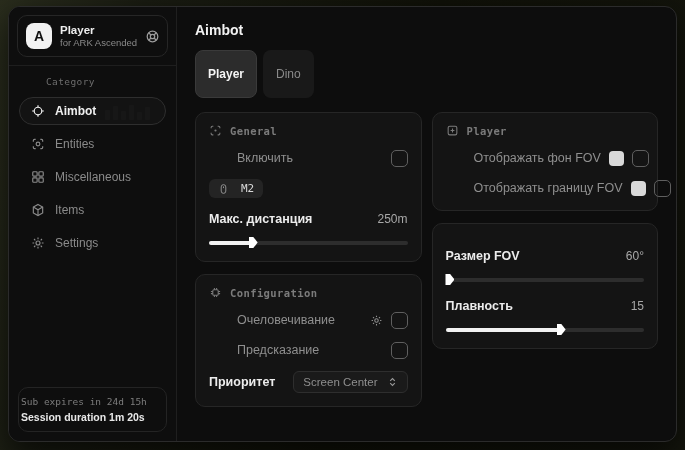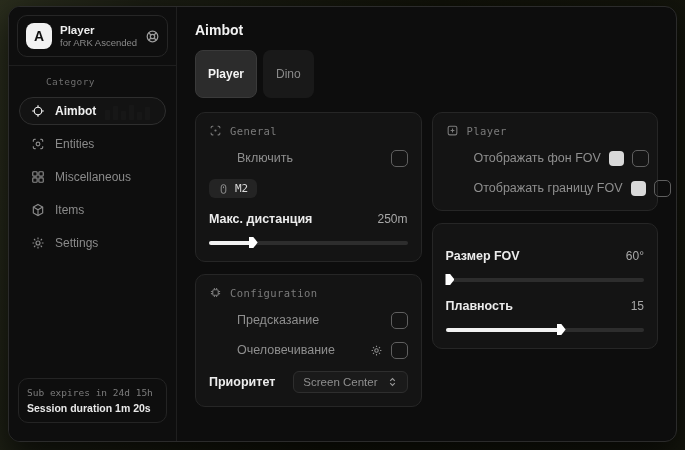--- a/index.html
+++ b/index.html
@@ -29,43 +29,43 @@
   .category { padding:10px 16px 4px; font-family:"DejaVu Sans Mono", monospace; font-size:9.5px; color:#6d6d6d; letter-spacing:.4px;margin-left:21px; }
   .nav { padding:6px 10px; display:flex; flex-direction:column; gap:5px; }
   .nav-item {
     display:flex; align-items:center; gap:10px; padding:6px 11px; border-radius:999px;
     color:#8a8a8a; font-size:12px; border:1px solid transparent; cursor:pointer; position:relative; overflow:hidden;
   }
   .nav-item svg { flex:none; }
   .nav-item.active { color:#f0f0f0; border-color:#2e2e2e; background:#131313; font-weight:600; }
   .ghost-bars { position:absolute; right:10px; top:4px; opacity:.55; color:#1d1d1d; }
   .side-footer {
-    margin:auto 9px 18px; border:1px solid #242424; border-radius:10px; padding:8px 8px;
+    margin:auto 9px 9px; border:1px solid #242424; border-radius:10px; padding:8px 2px;
   }
   .sub-expires { font-family:"DejaVu Sans Mono", monospace; font-size:9.5px; color:#7c7c7c; white-space:nowrap; }
   .session { margin-top:4px; font-size:10.5px; font-weight:700; color:#e8e8e8; white-space:nowrap; }
   
   .main { flex:1; padding:15px 18px; display:flex; flex-direction:column; }
   .page-title { font-size:14px; font-weight:700; color:#f2f2f2; }
   .tabs { margin-top:12px; display:flex; gap:6px; }
   .tab { padding:16px 12px; border-radius:8px; font-size:12px; background:#191919; color:#8a8a8a; cursor:pointer; border:1px solid transparent; }
   .tab.active { background:#2c2c2c; color:#f5f5f5; border-color:#3a3a3a; font-weight:600; }
   .content { margin-top:14px; display:flex; gap:10px; align-items:flex-start; }
   .col { flex:1; display:flex; flex-direction:column; gap:12px; min-width:0; }
   .panel { background:#141414; border:1px solid #262626; border-radius:10px; padding:11px 13px 13px; }
   .panel-header { display:flex; align-items:center; gap:8px; color:#7b7b7b;
-    font-family:"DejaVu Sans Mono", monospace; font-size:10.5px; letter-spacing:.4px; }
+    font-family:"DejaVu Sans Mono", monospace; font-size:10.5px; letter-spacing:.4px;font-weight:bold; }
   .row { margin-top:12px; display:flex; align-items:center; justify-content:space-between; min-height:18px; gap:8px; }
   .lbl-muted  { font-size:12.5px; color:#8f8f8f; white-space:nowrap;margin-left:28px; }
   .lbl-strong { font-size:12.5px; color:#ececec; font-weight:600; white-space:nowrap; }
   .val { font-size:12px; color:#a8a8a8; white-space:nowrap; }
   .ctrl-group { display:flex; align-items:center; gap:8px; }
   .checkbox { width:17px; height:17px; border:1.5px solid #5f5f5f; border-radius:5px; background:transparent; cursor:pointer; flex:none; }
   .swatch { width:15px; height:15px; border-radius:4px; cursor:pointer; flex:none; }
-  .keychip { display:flex; align-items:center; gap:6px; background:#242424; border-radius:6px; padding:3px 9px;
+  .keychip { display:flex; align-items:center; gap:12px; background:#242424; border-radius:6px; padding:3px 9px;
     color:#d8d8d8; font-size:11px; font-family:"DejaVu Sans Mono", monospace; cursor:pointer; }
   .keychip svg { color:#9a9a9a; }
   .select { display:flex; align-items:center; gap:9px; background:#1a1a1a; border:1px solid #2e2e2e; border-radius:6px;
     padding:4px 9px; color:#8f8f8f; font-size:11.5px; cursor:pointer; }
   .select svg { color:#9a9a9a; }
   .mini-gear { color:#8f8f8f; display:flex; cursor:pointer; }
   .slider { margin-top:9px; height:11px; position:relative; cursor:pointer; }
   .track { position:absolute; left:0; right:0; top:3.5px; height:4px; border-radius:2px; background:#2d2d2d; }
   .fill  { position:absolute; left:0; top:3.5px; height:4px; border-radius:2px; background:#f2f2f2; }
   .thumb { position:absolute; right:-5px; top:-3.5px; width:9px; height:11px; background:#ffffff;
@@ -211,36 +211,36 @@
           <div class="panel-header">
             <span style="display:flex">
               <svg width="13" height="13" viewBox="0 0 24 24" fill="none" stroke="currentColor" stroke-width="2">
                 <rect x="7" y="7" width="10" height="10" rx="2"></rect>
                 <path d="M10 7V3.5M14 7V3.5M10 20.5V17M14 20.5V17M7 10H3.5M7 14H3.5M20.5 10H17M20.5 14H17"></path>
               </svg>
               </span>
             <span>Configuration</span>
           </div>
           <div class="row">
-            <span class="lbl-muted">Предсказание</span>
-            <span class="checkbox"></span>
-          </div>
-          <div class="row">
             <span class="lbl-muted">Очеловечивание</span>
             <span class="ctrl-group">
               <span class="mini-gear">
                 <svg width="13" height="13" viewBox="0 0 24 24" fill="none" stroke="currentColor" stroke-width="2">
                   <circle cx="12" cy="12" r="3.2"></circle>
                   <path d="M12 3v2.5M12 18.5V21M3 12h2.5M18.5 12H21M5.6 5.6l1.8 1.8M16.6 16.6l1.8 1.8M18.4 5.6l-1.8 1.8M7.4 16.6l-1.8 1.8"></path>
                 </svg>
                 </span>
               <span class="checkbox"></span>
             </span>
           </div>
           <div class="row">
+            <span class="lbl-muted">Предсказание</span>
+            <span class="checkbox"></span>
+          </div>
+          <div class="row">
             <span class="lbl-strong">Приоритет</span>
             <span class="select">
               <span>Screen Center</span>
               <span style="display:flex">
                 <svg width="11" height="12" viewBox="0 0 24 24" fill="none" stroke="currentColor" stroke-width="2.4">
                   <path d="M7 9.5L12 4.5l5 5M7 14.5l5 5 5-5"></path>
                 </svg>
                 </span>
             </span>
           </div>

